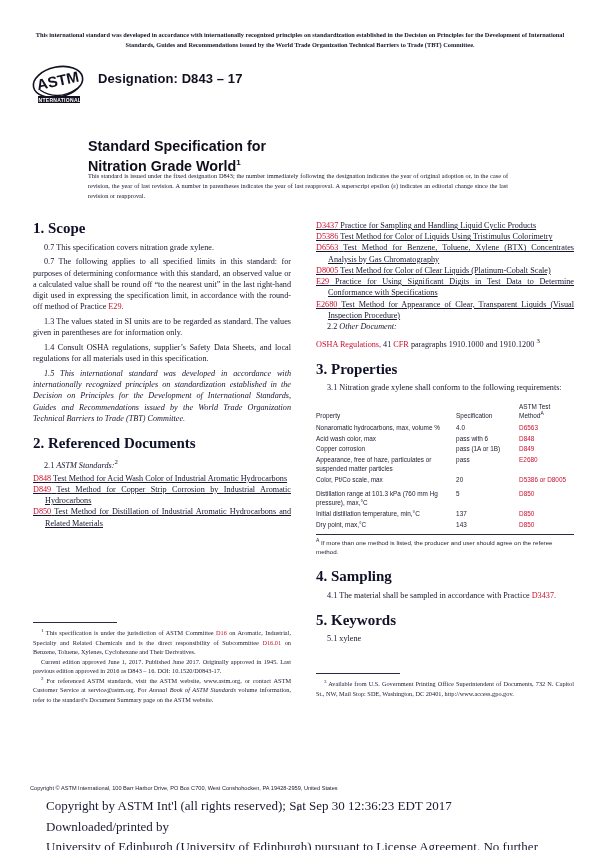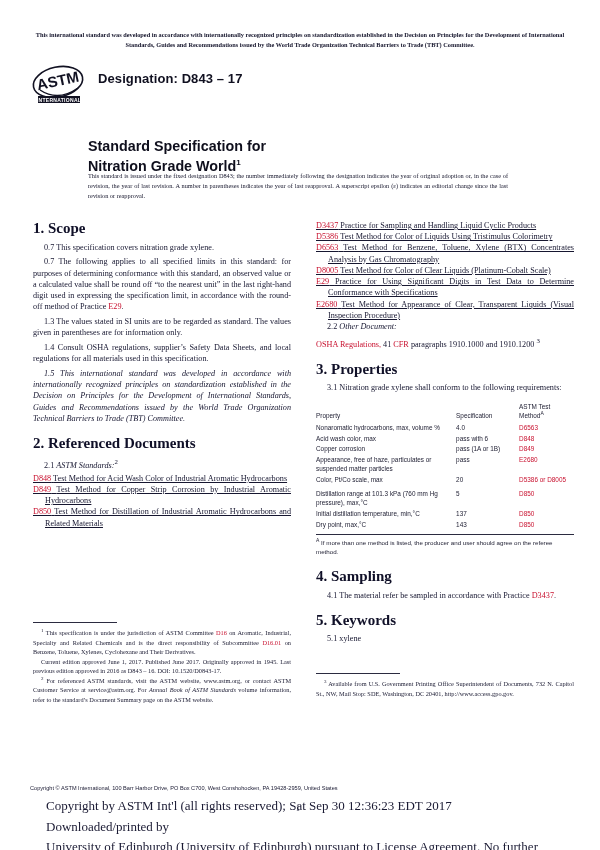--- a/index.html
+++ b/index.html
@@ -395,21 +395,21 @@
       </tbody>
     </table>
 
     <div class="tbl-rule"></div>
     <div class="tbl-note"><sup>A</sup> <span>If more than one method is listed, the producer and user should agree on the referee method.</span></div>
 
     <h2 class="sec">4. Sampling</h2>
 
     <p class="para">
       <span>4.1</span>
-      <span>The material refer be sampled in accordance with Practice </span><span class="ref">D3437</span><span>.</span>
+      <span>The material shall be sampled in accordance with Practice </span><span class="ref">D3437</span><span>.</span>
     </p>
 
     <h2 class="sec">5. Keywords</h2>
 
     <p class="para">
       <span>5.1</span>
       <span>xylene</span>
     </p>
   </div>
 

